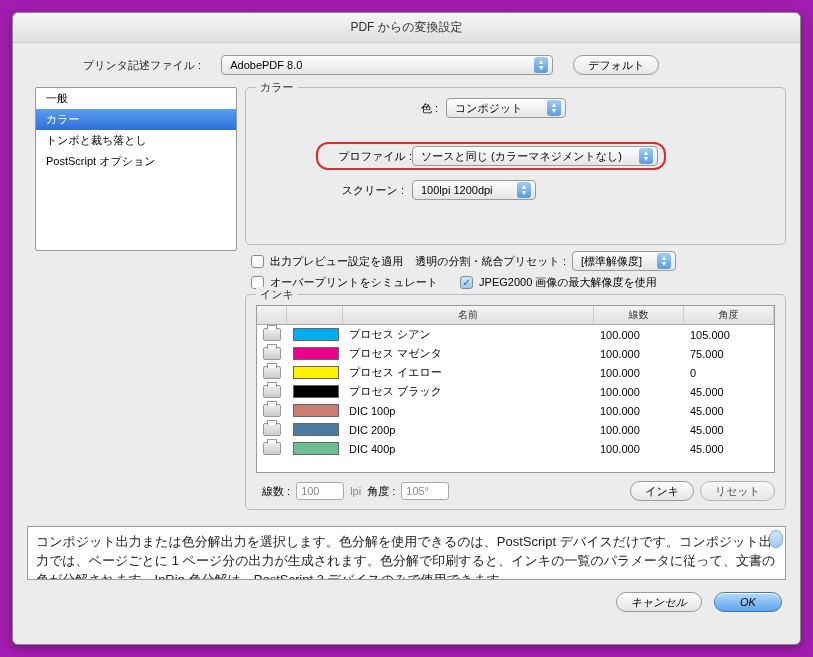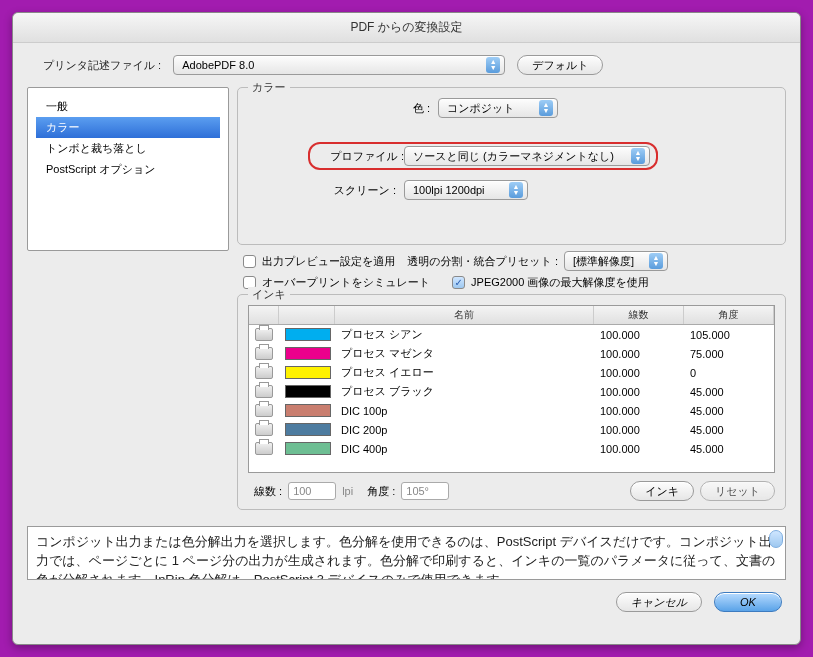--- a/index.html
+++ b/index.html
@@ -1,27 +1,27 @@
 <!DOCTYPE html>
 <html><head>
 <meta charset="utf-8">
 <style>
 * { box-sizing: border-box; margin: 0; padding: 0; }
 body { font-family: "Lucida Grande", "Hiragino Kaku Gothic Pro", sans-serif; font-size: 11px; background: #fff; }
 .window { width: 813px; height: 657px; background: #a21caf; position: relative; padding: 8px 0 0 0; }
 .dialog { position: absolute; left: 12px; top: 12px; right: 12px; bottom: 12px; background: #ececec; border: 1px solid #888; border-radius: 6px; box-shadow: 0 3px 8px rgba(0,0,0,0.3); }
 .dialog-title { text-align: center; padding: 6px 0; font-size: 12px; color: #333; border-bottom: 1px solid #ccc; background: linear-gradient(#f6f6f6,#e0e0e0); border-radius: 6px 6px 0 0;}
-.topbar { display:flex; align-items:center; gap:12px; padding: 12px 18px 8px 30px; }
+.topbar { display:flex; align-items:center; gap:20px; padding: 12px 18px 8px 30px; margin-left: 40px; }
 .label { color:#222; }
 .select { display:inline-flex; align-items:center; justify-content:space-between; background: linear-gradient(#fdfdfd,#e6e6e6); border:1px solid #9a9a9a; border-radius:4px; height:20px; padding: 0 4px 0 8px; font-size:11px; box-shadow: inset 0 1px 0 #fff; cursor:pointer; }
 .select .arrows { width:14px; height:16px; background: linear-gradient(#9ecdf6,#5a9cdc); border-radius:3px; margin-left:6px; display:flex; flex-direction:column; align-items:center; justify-content:center; color:#fff; font-size:7px; line-height:6px; }
 .btn { display:inline-flex; align-items:center; justify-content:center; background: linear-gradient(#fdfdfd,#e6e6e6); border:1px solid #9a9a9a; border-radius:10px; height:20px; padding: 0 14px; font-size:11px; cursor:pointer; box-shadow: inset 0 1px 0 #fff;}
 .btn.primary { background: linear-gradient(#b7dbff,#5aa3e8); border-color:#3d7bbf; color:#000; }
 .content { display:flex; padding: 4px 14px 8px 14px; gap:8px; }
-.sidebar { width: 202px; background:#fff; border:1px solid #9a9a9a; border-radius:2px; padding:8px; height:164px; overflow:hidden;}
+.sidebar { width: 202px; background:#fff; border:1px solid #9a9a9a; border-radius:2px; padding:0; height:164px; overflow:hidden;margin-left:8px;}
 .side-item { padding:3px 10px; font-size:11px; color:#000; cursor:pointer;}
 .side-item.sel { background: linear-gradient(#5b9ef0,#2e6fd8); color:#fff; }
 .main { flex:1; }
 .fieldset { border:1px solid #bcbcbc; border-radius:5px; padding: 10px 12px 8px 12px; margin-bottom: 6px; position:relative; background:#ececec;}
 .fieldset > .legend { position:absolute; top:-8px; left:10px; background:#ececec; padding:0 4px; color:#333; font-size:11px;}
 .formrow { display:flex; align-items:center; gap:8px; margin-bottom:10px; justify-content:flex-start; padding-left:58px;}
 .formrow .lbl { text-align:right; min-width: 88px; }
 .highlight { border:2px solid #d82e2e; border-radius:12px; padding: 2px 6px; display:inline-flex; align-items:center; }
 .checkrow { display:flex; align-items:center; gap:6px; margin: 4px 0 4px 6px; flex-wrap:wrap;}
 .checkbox { width:13px; height:13px; background:#fff; border:1px solid #8a8a8a; border-radius:3px; display:inline-flex; align-items:center; justify-content:center; font-size:10px; color:#2a5db0;}
@@ -203,21 +203,21 @@
                   <div class="td name">DIC 400p</div>
                   <div class="td lines">100.000</div>
                   <div class="td angle">45.000</div>
                 </div>
               </div>
         </div>
         <div class="bottom-controls">
           <span>線数 :</span>
           <input class="num-input" disabled="" value="100" style="">
           <span class="unit">lpi</span>
-          <span style="margin-left:8px;">角度 :</span>
+          <span style="">角度 :</span>
           <input class="num-input" disabled="" value="105°" style="">
           <span style="flex:1"></span>
           <div class="btn" style="border-radius:10px;">
                 <span>インキ</span>
               </div>
           <div class="btn" style="border-radius:10px;opacity:.7;">
                 <span>リセット</span>
               </div>
         </div>
       </div>

